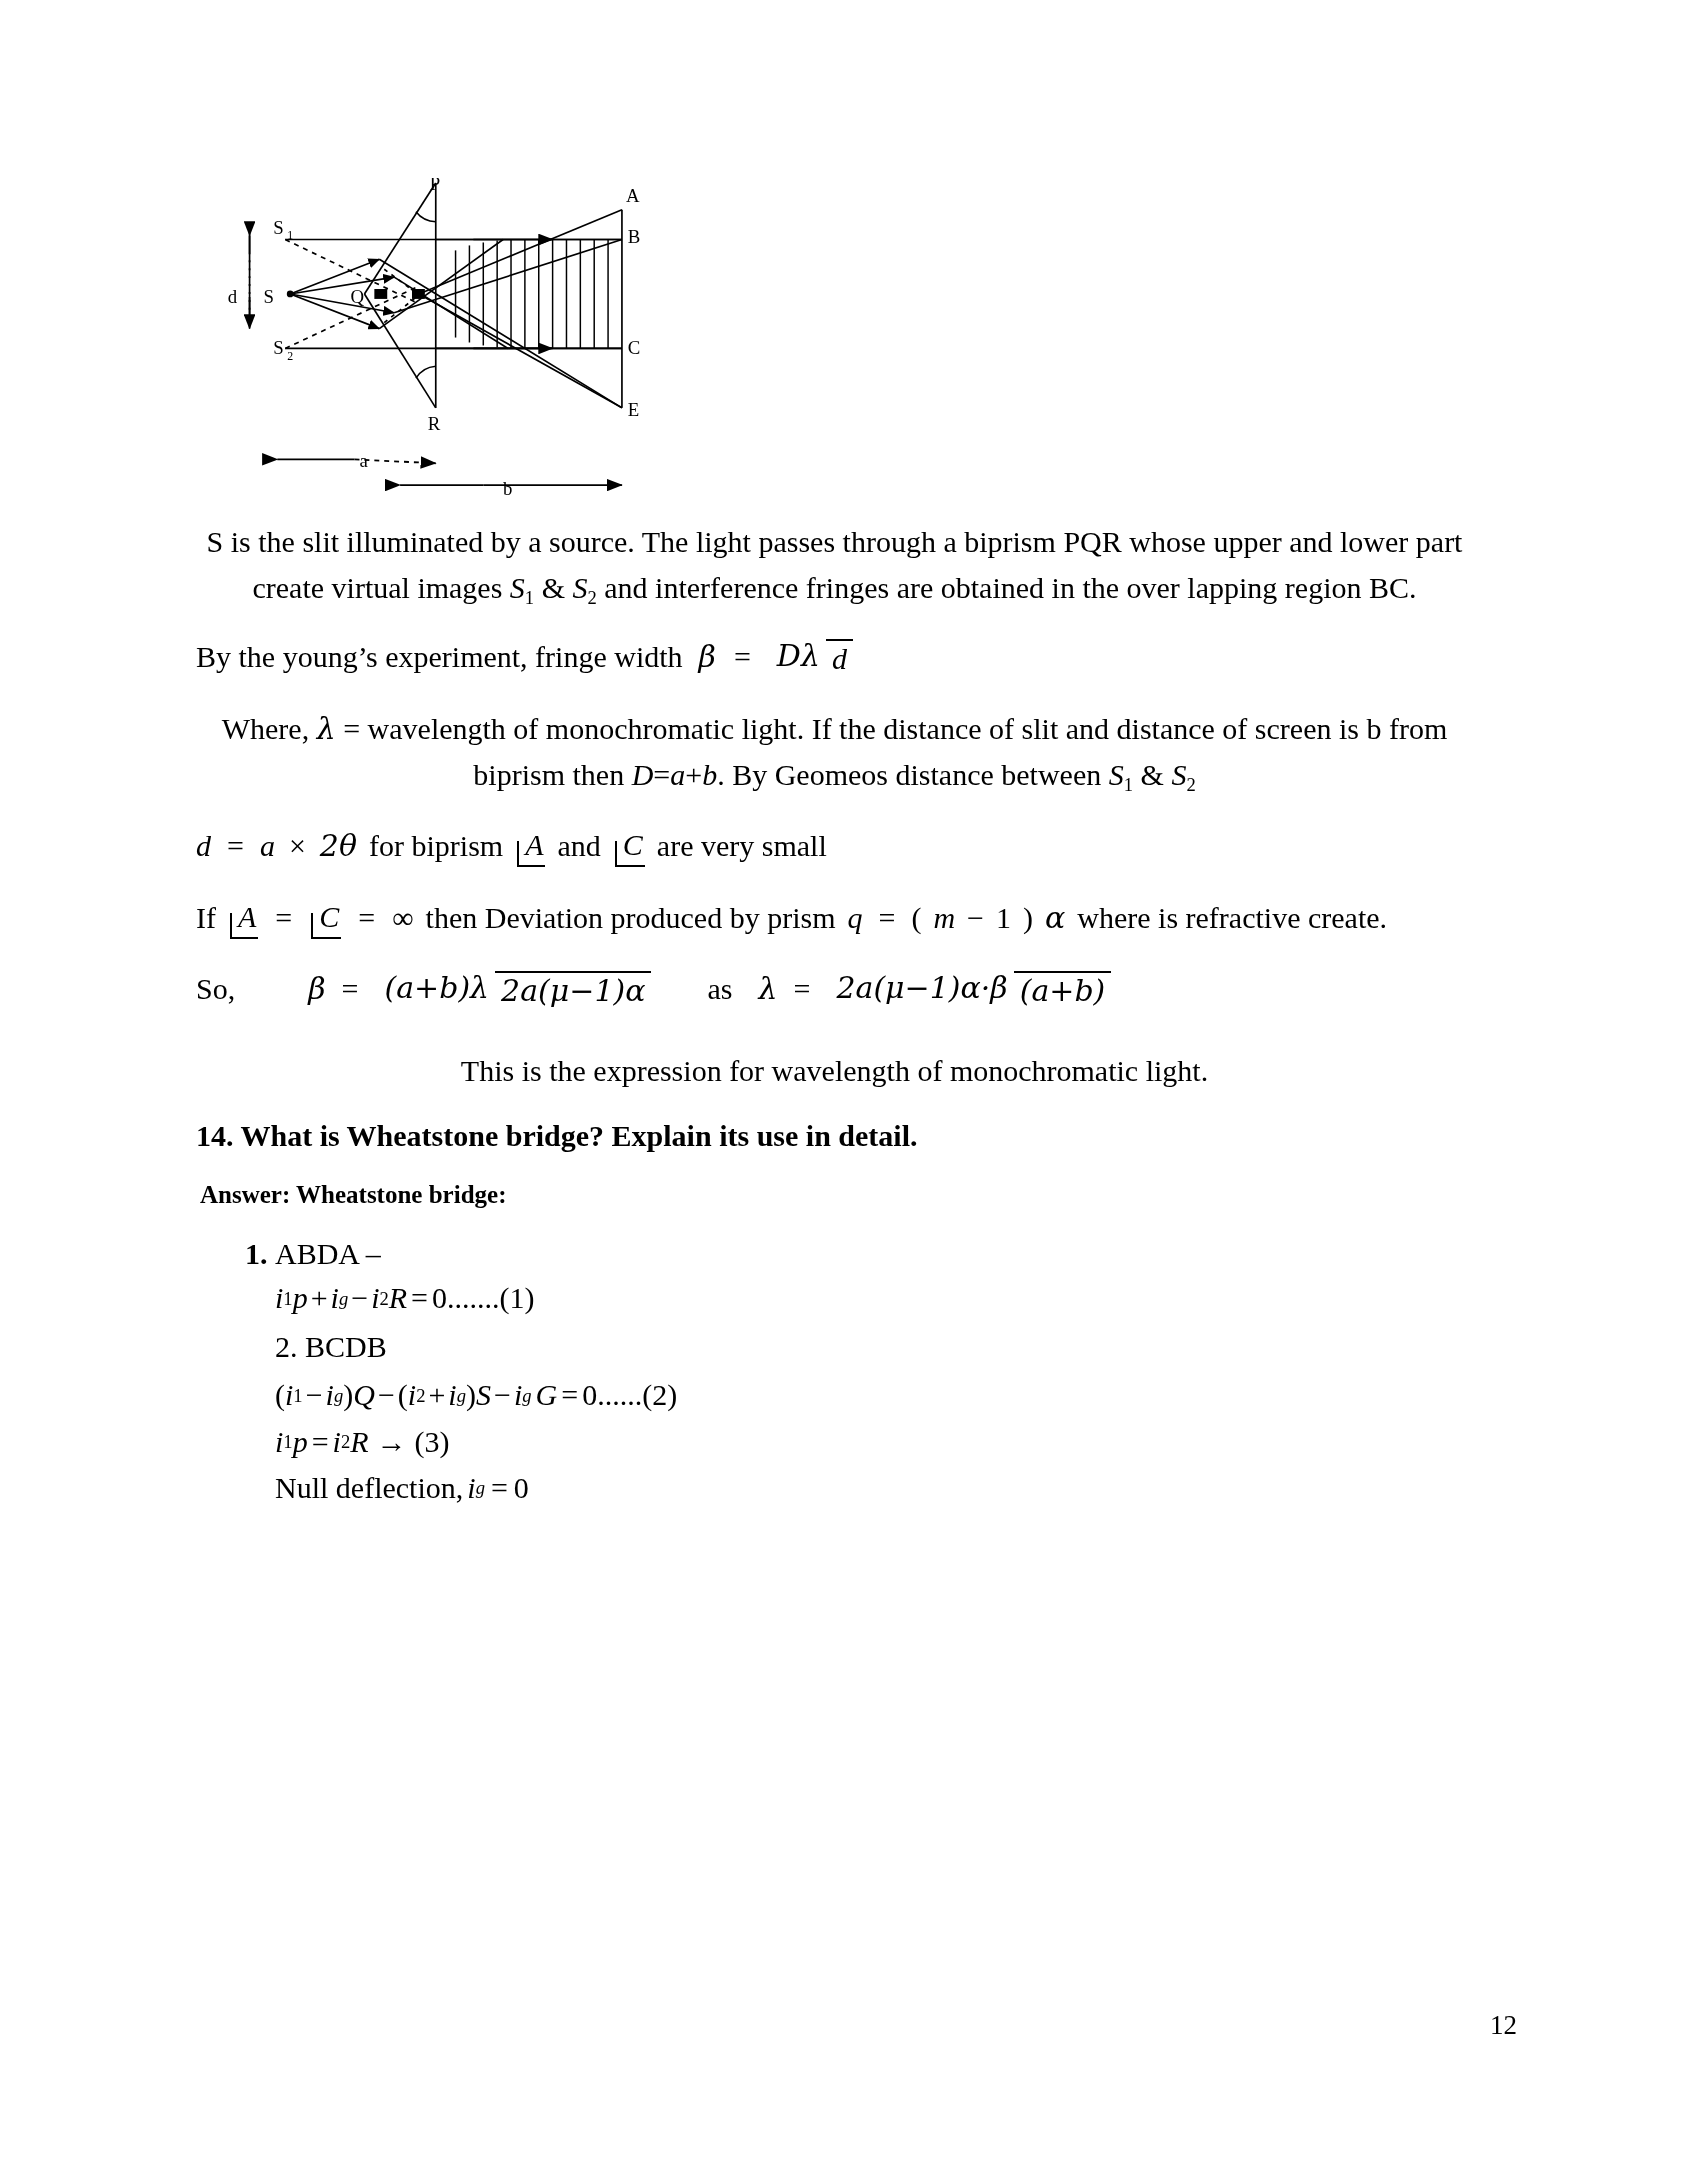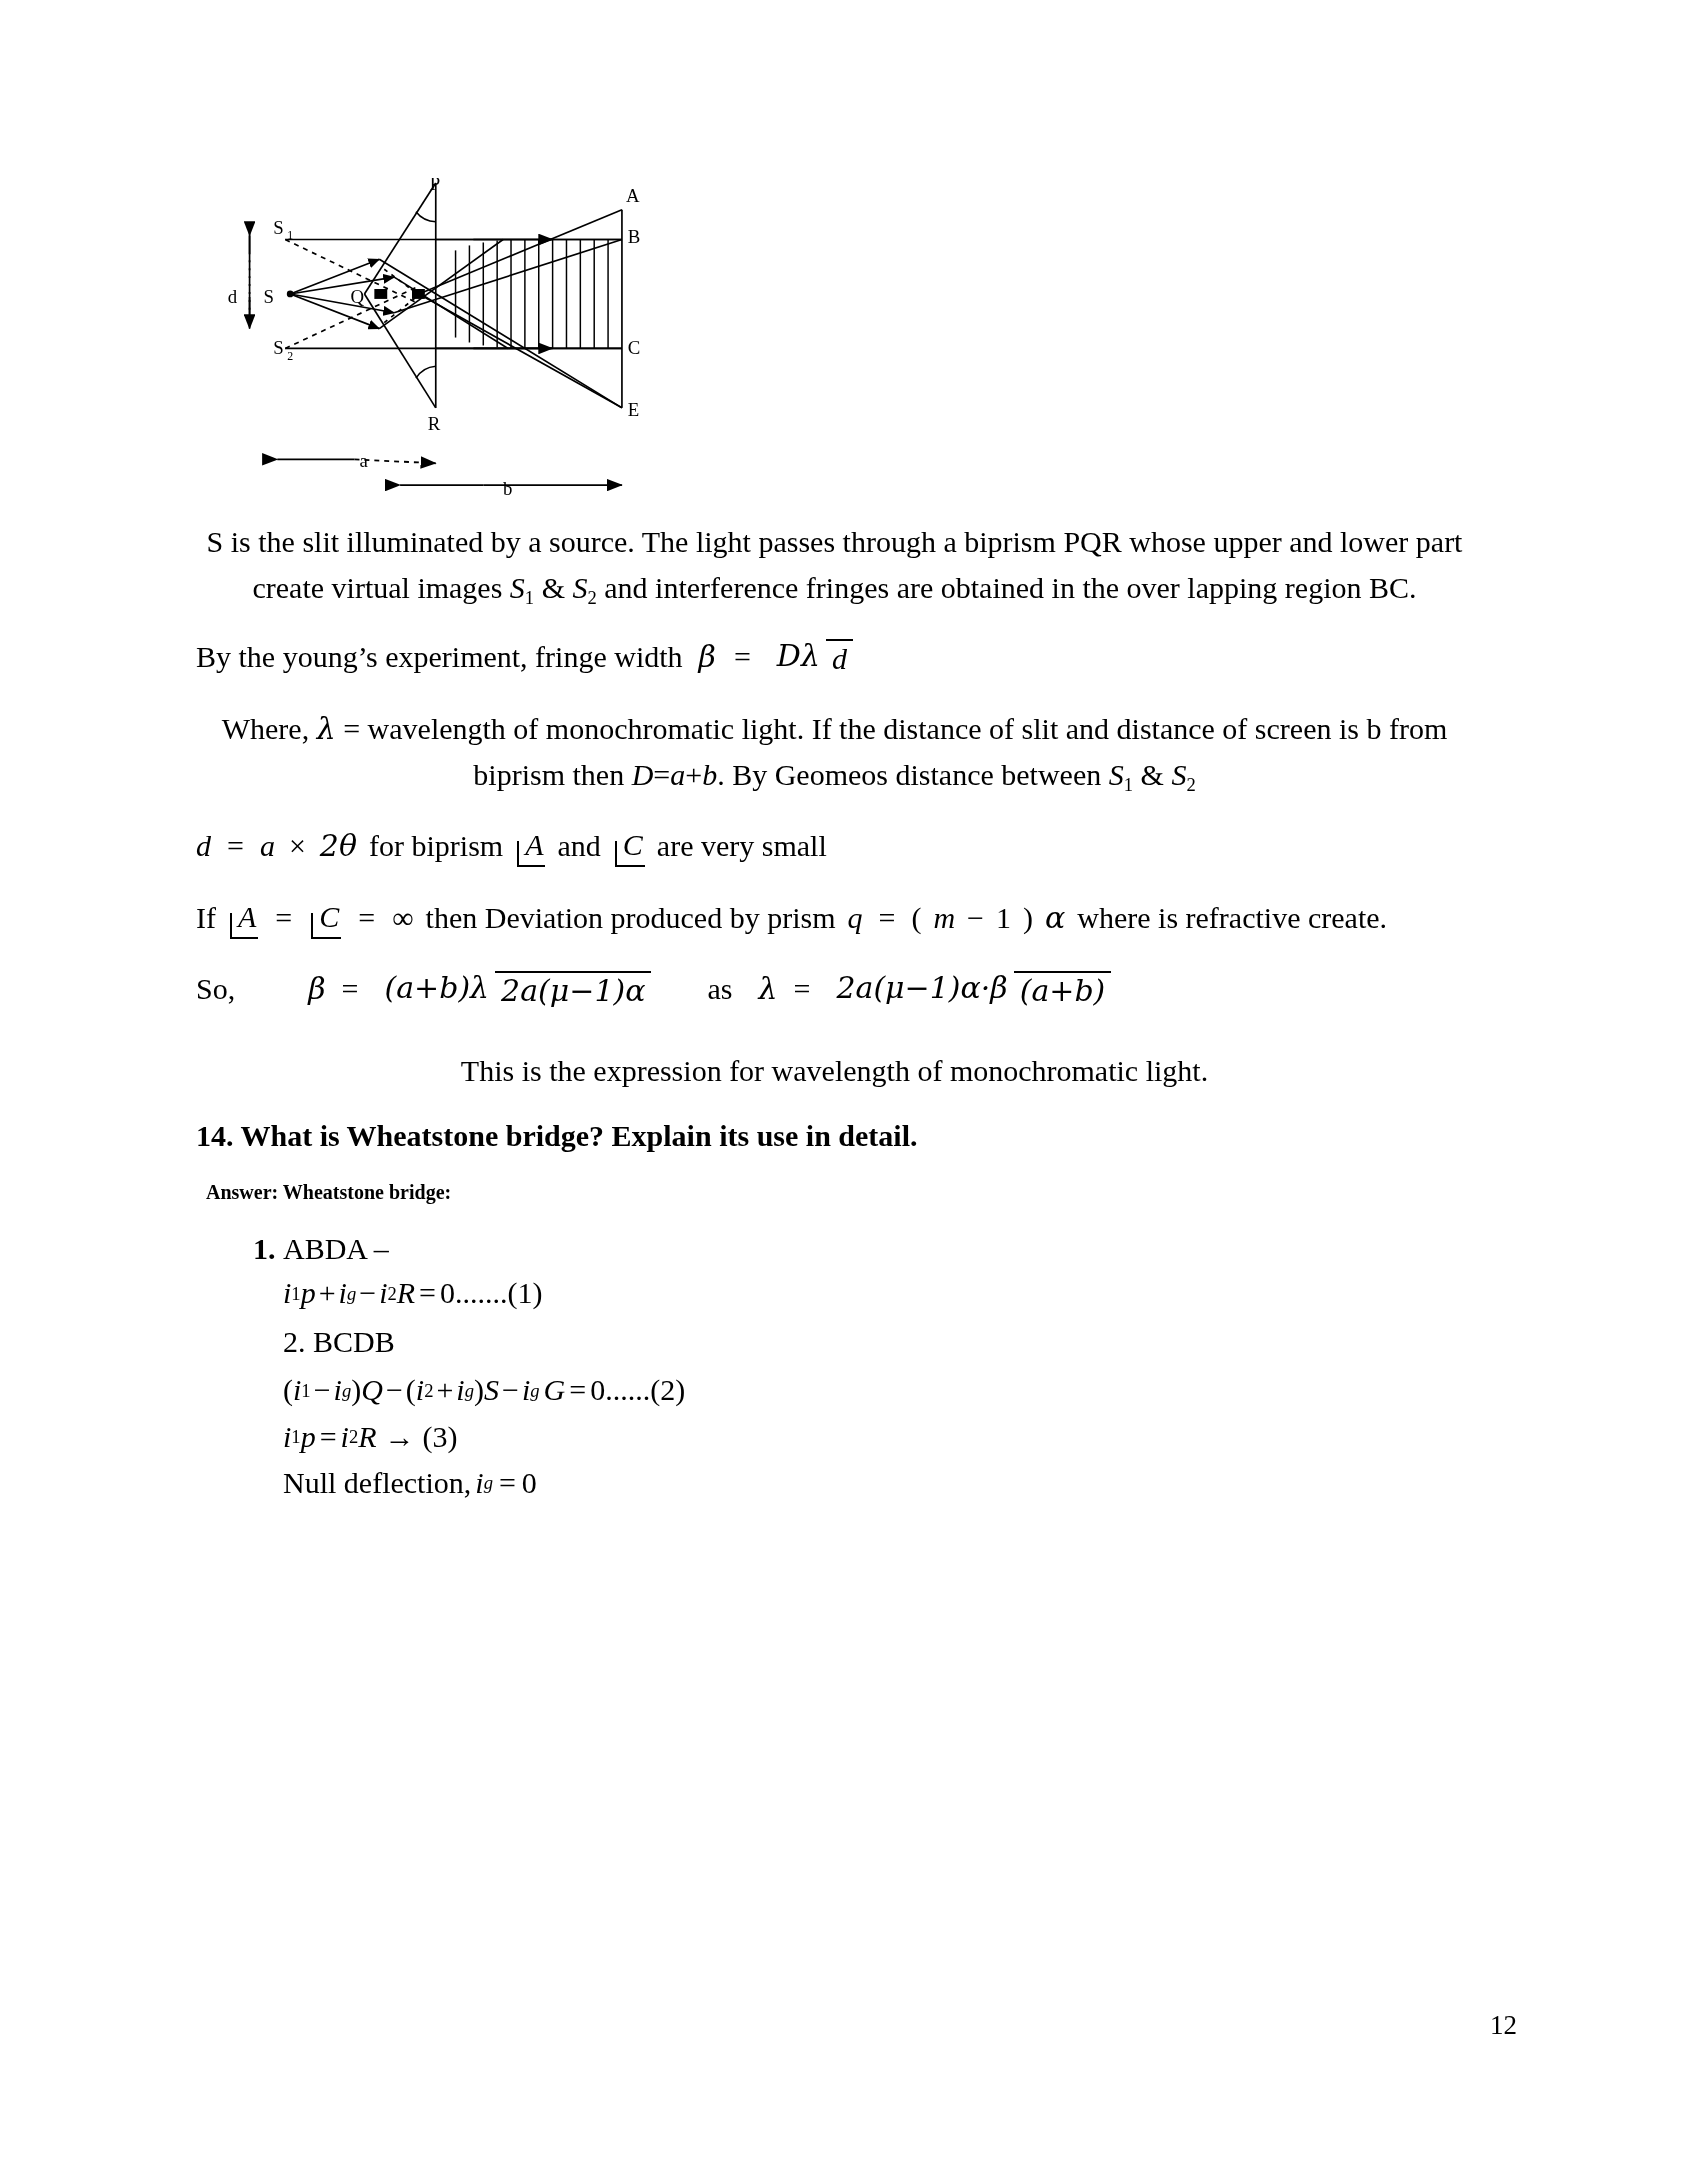--- a/index.html
+++ b/index.html
@@ -100,27 +100,27 @@
     padding:0 2px 1px 0;
     font-style:italic;
   }
 
   h3.qhead {
     font-size:30px;
     font-weight:bold;
     margin:0 0 28px 0;
   }
   h4.ahead {
-    font-size:20px;
+    font-size:25px;
     font-weight:bold;
-    margin:0 0 28px 10px;
+    margin:0 0 28px 4px;
   }
 
   ol.steps {
-    margin:16px;
+    margin:8px;
     padding-left:71px;
     font-size:30px;
   }
   ol.steps > li {
     font-weight:bold;
     margin-bottom:0;
   }
   ol.steps > li > .lbl {
     font-weight:normal;
   }

